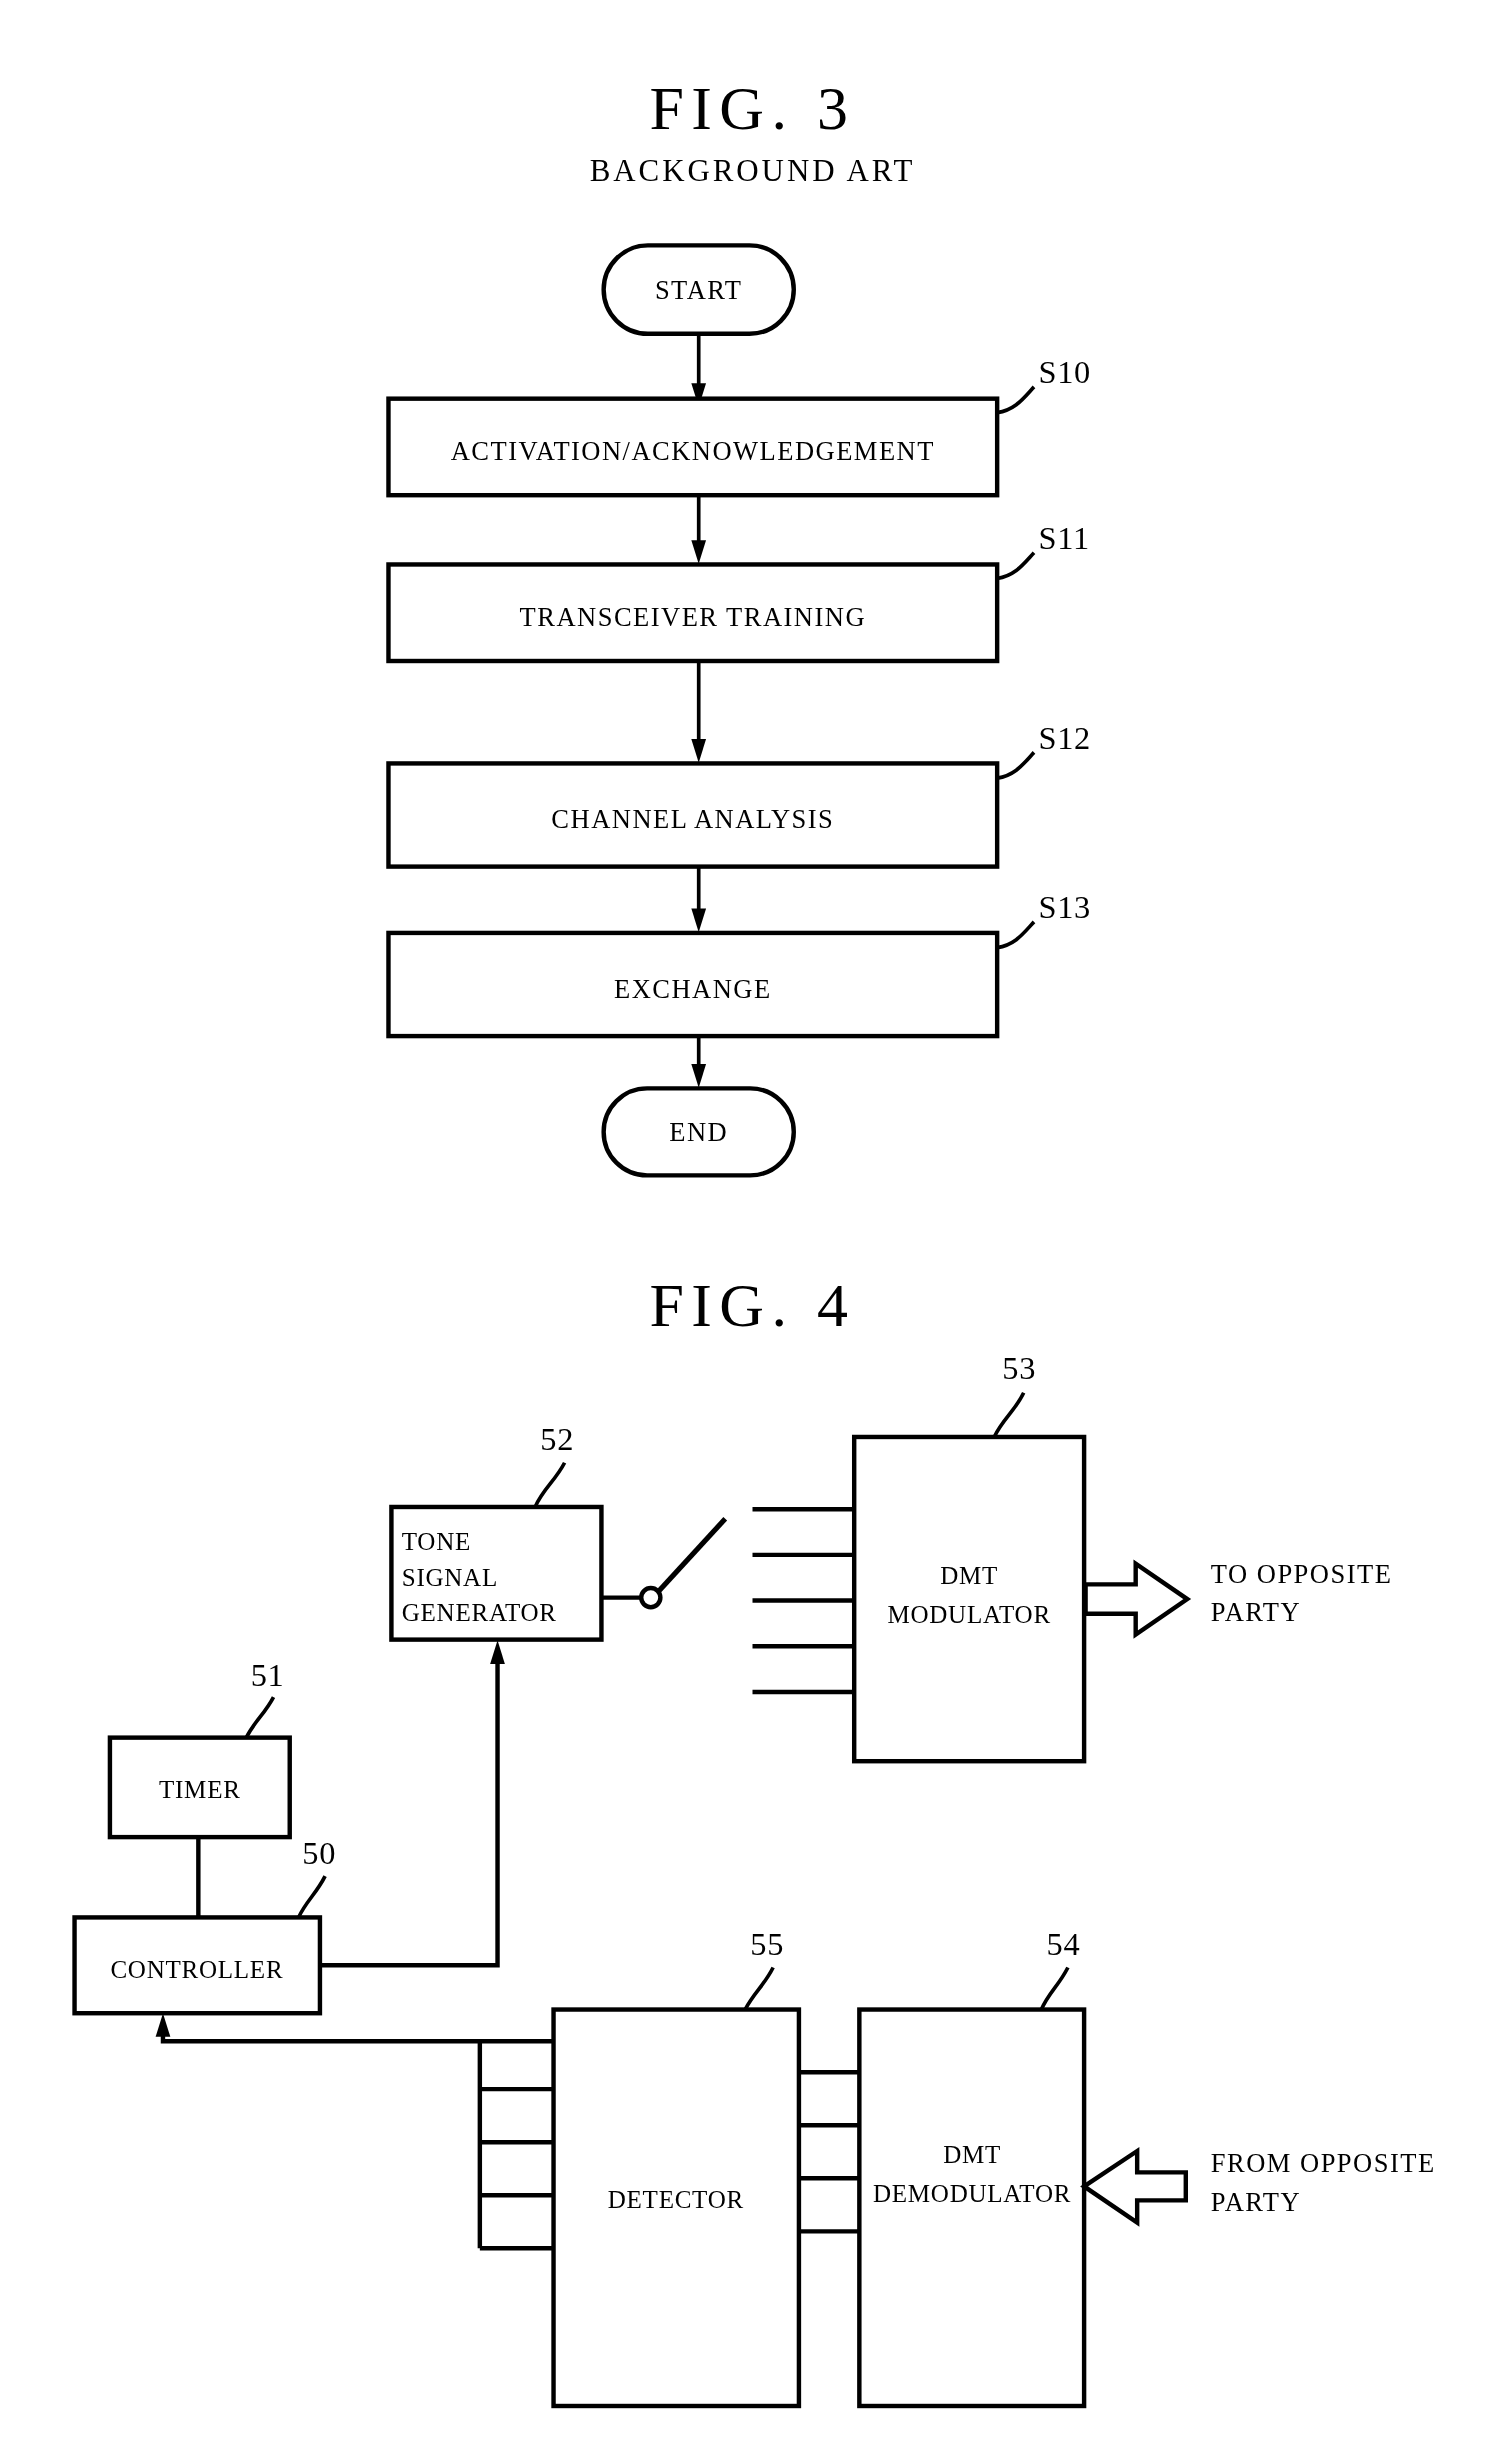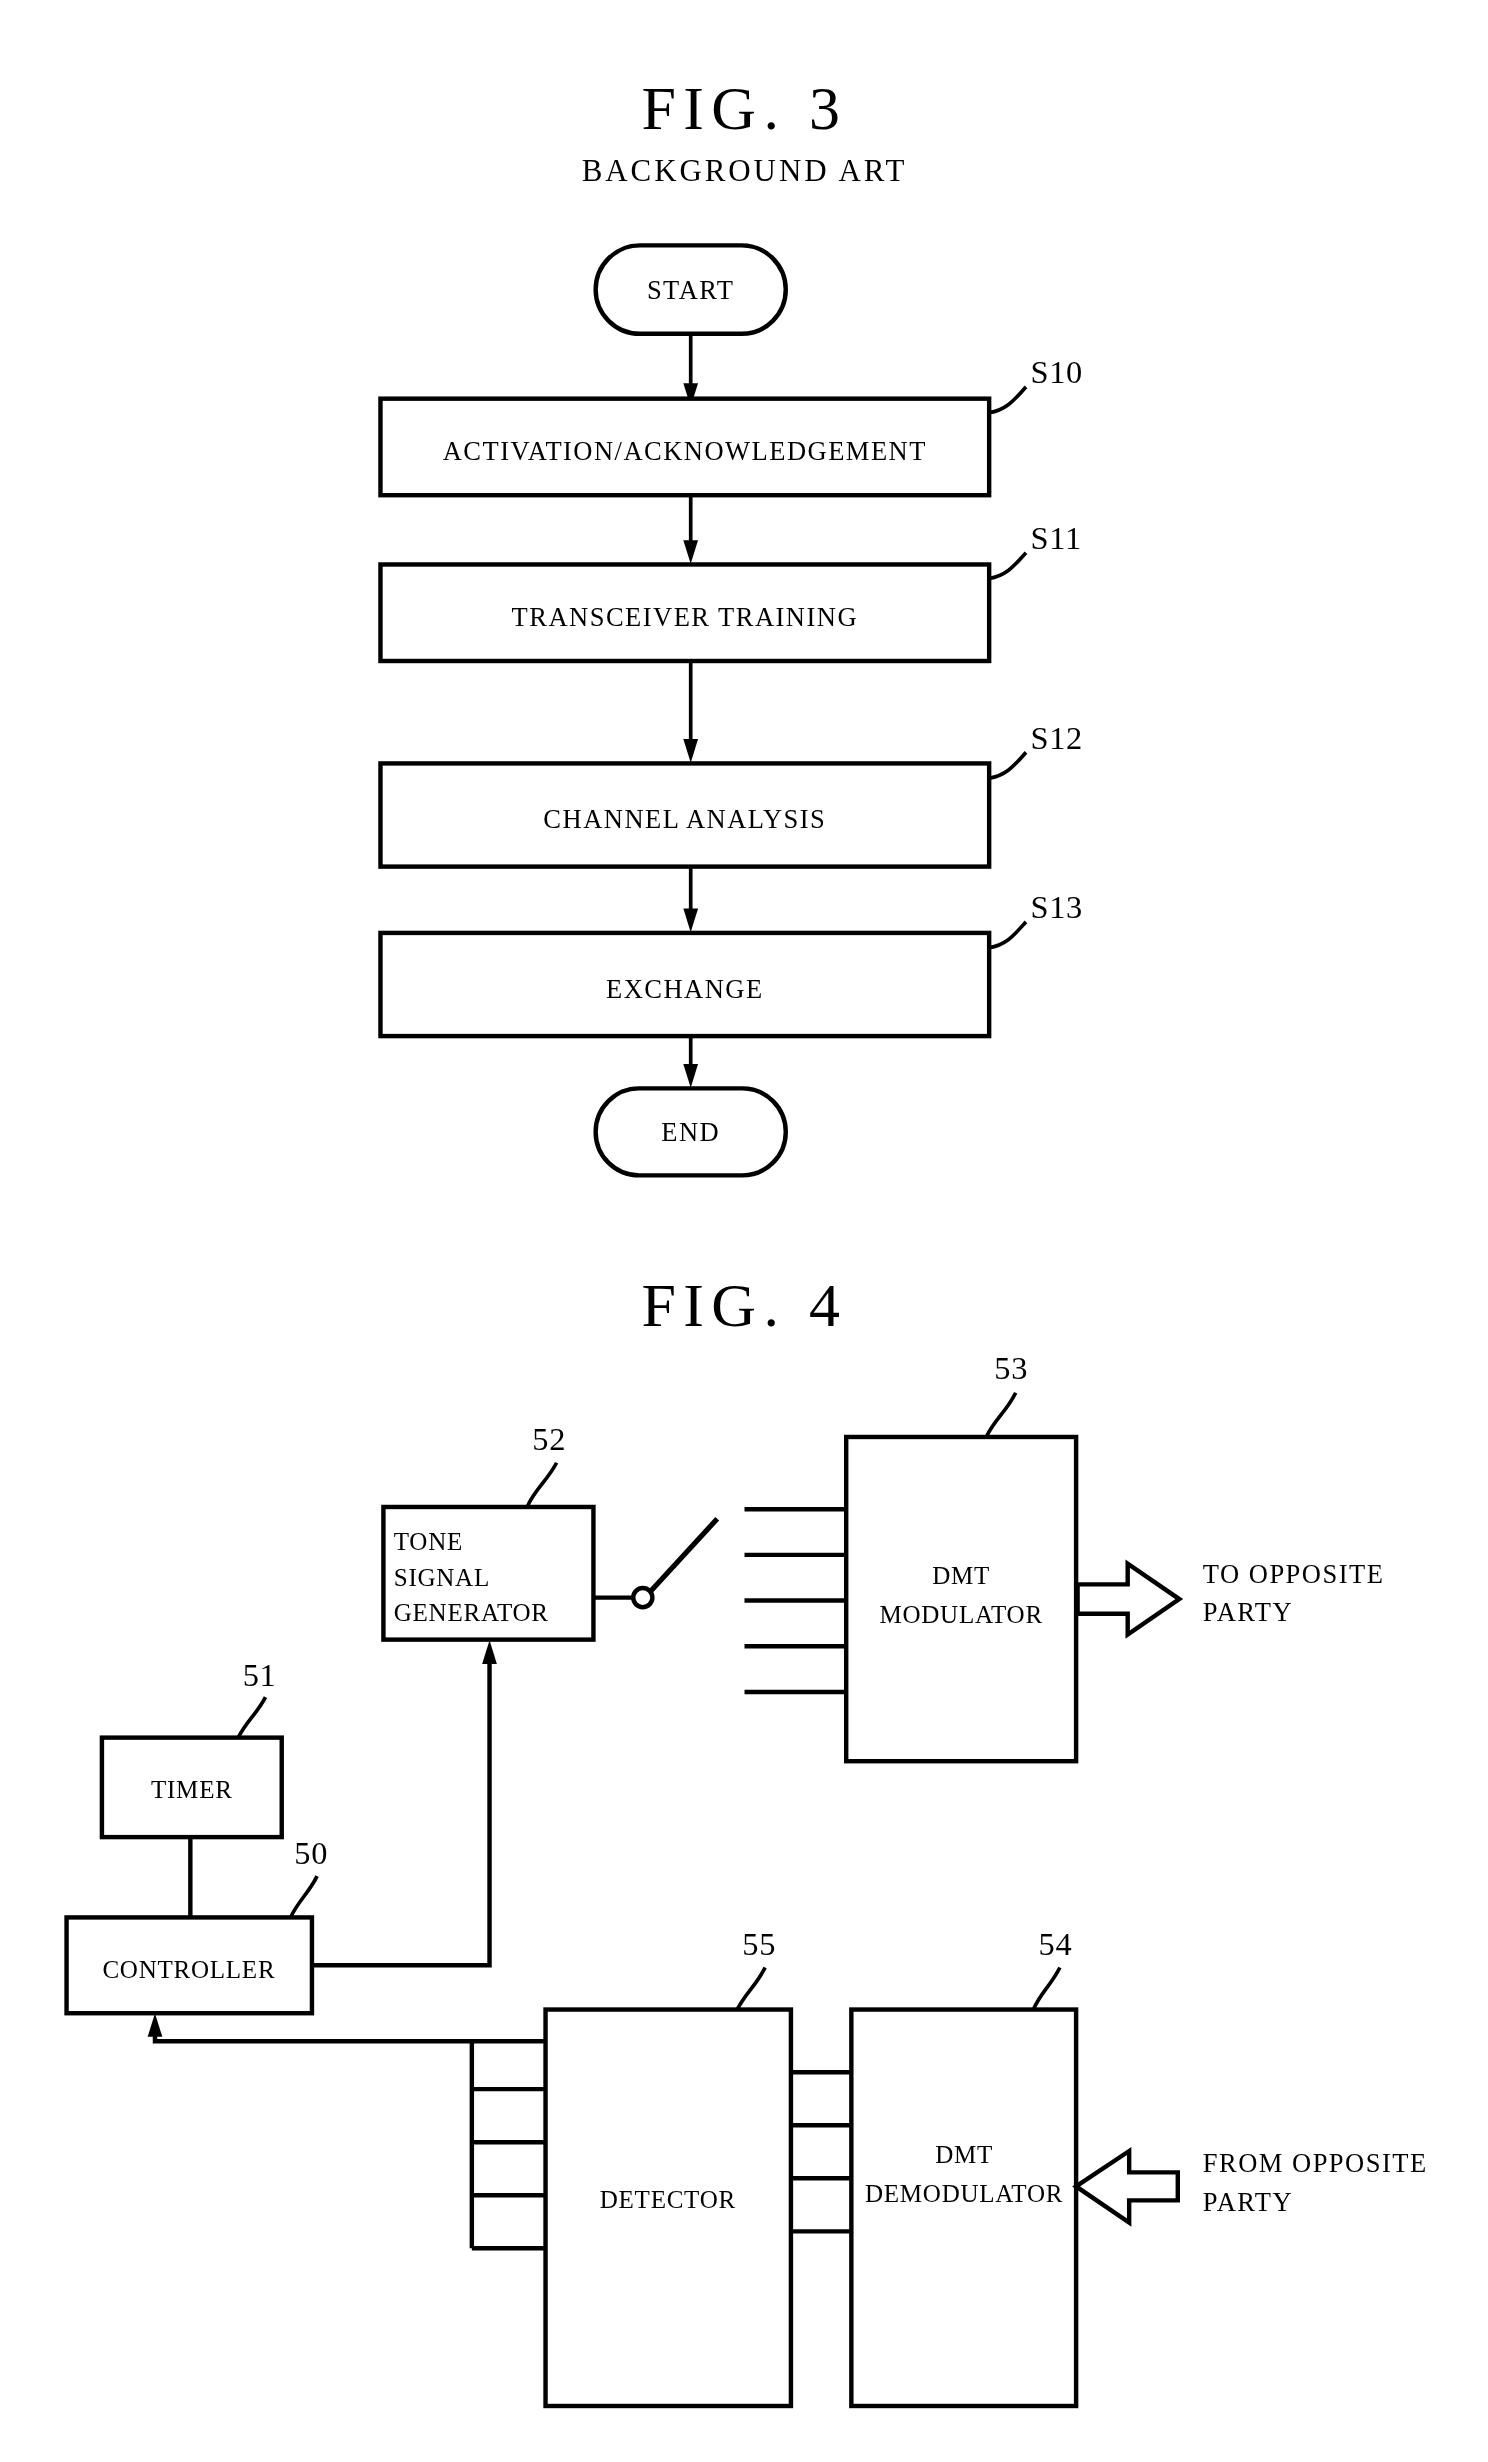--- a/index.html
+++ b/index.html
@@ -3,21 +3,21 @@
 <meta charset="utf-8">
 <style>
   html,body{margin:0;padding:0;background:#ffffff;}
   body{
     width:1489px;height:2462px;
     font-family:"Liberation Serif", serif;
     color:#000;
     position:relative;
     overflow:hidden;
   }
-  #sheet{position:absolute;inset:0;width:1365px;height:2462px;}
+  #sheet{position:absolute;inset:0;width:1365px;height:2462px;margin-left:8px;}
   svg{display:block;}
   .fig-title{
     font-family:"Liberation Serif", serif;
     font-size:84px;
     letter-spacing:10px;
     fill:#000;
   }
   .fig-sub{
     font-family:"Liberation Serif", serif;
     font-size:42px;

